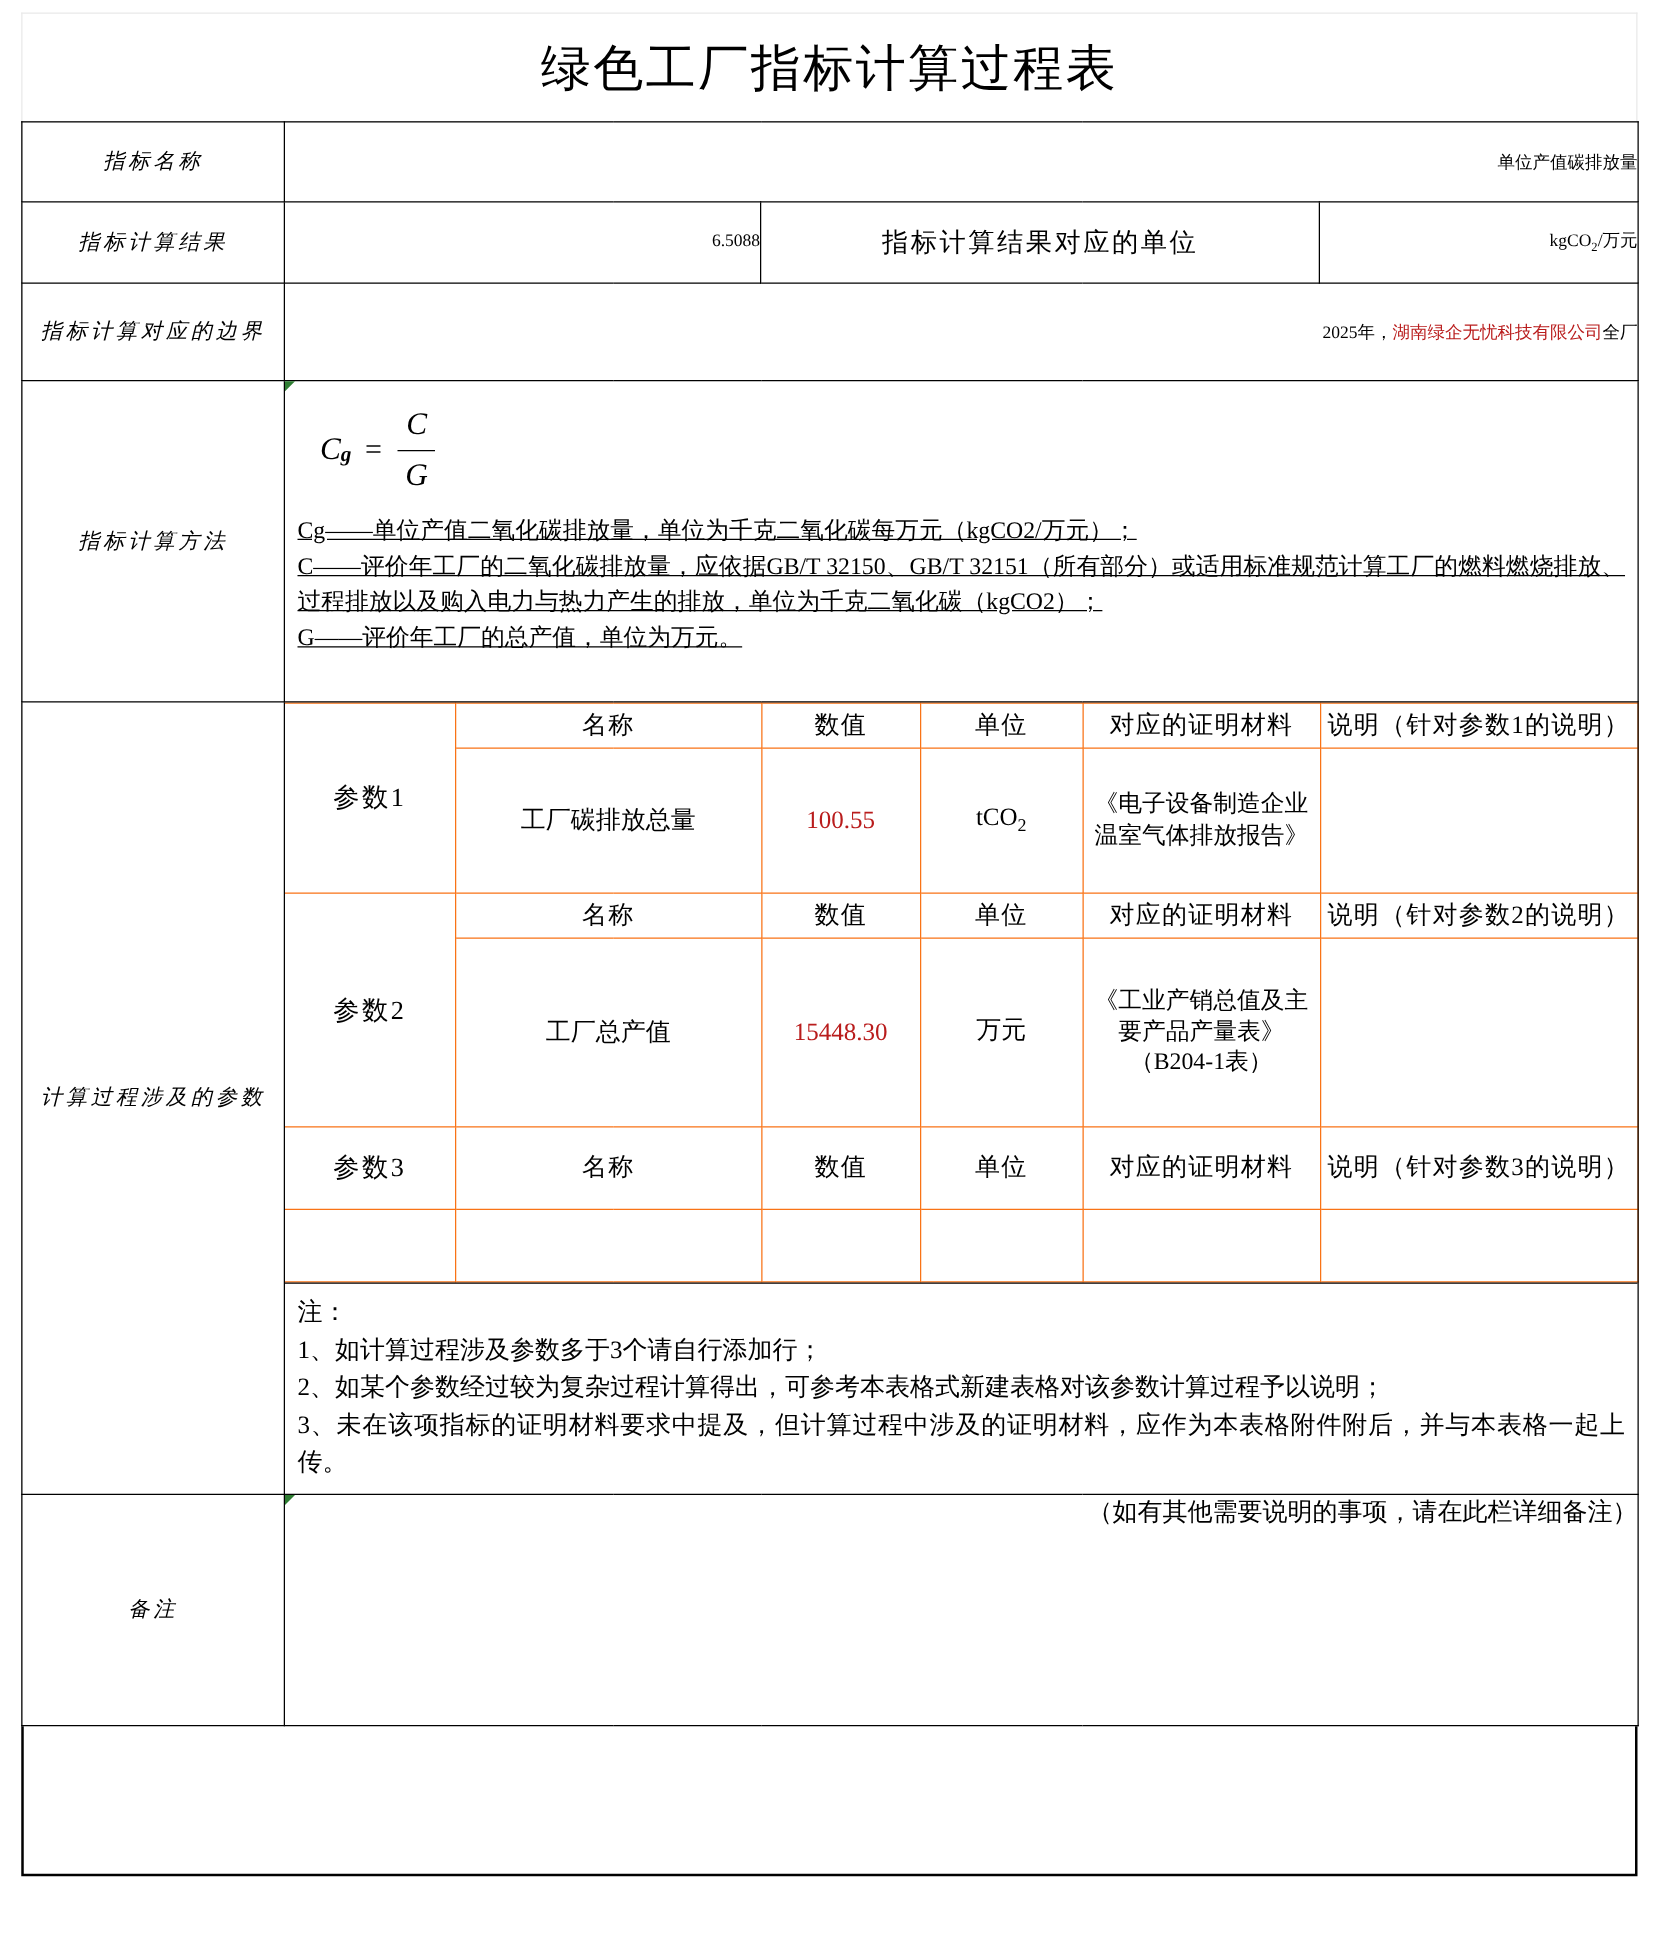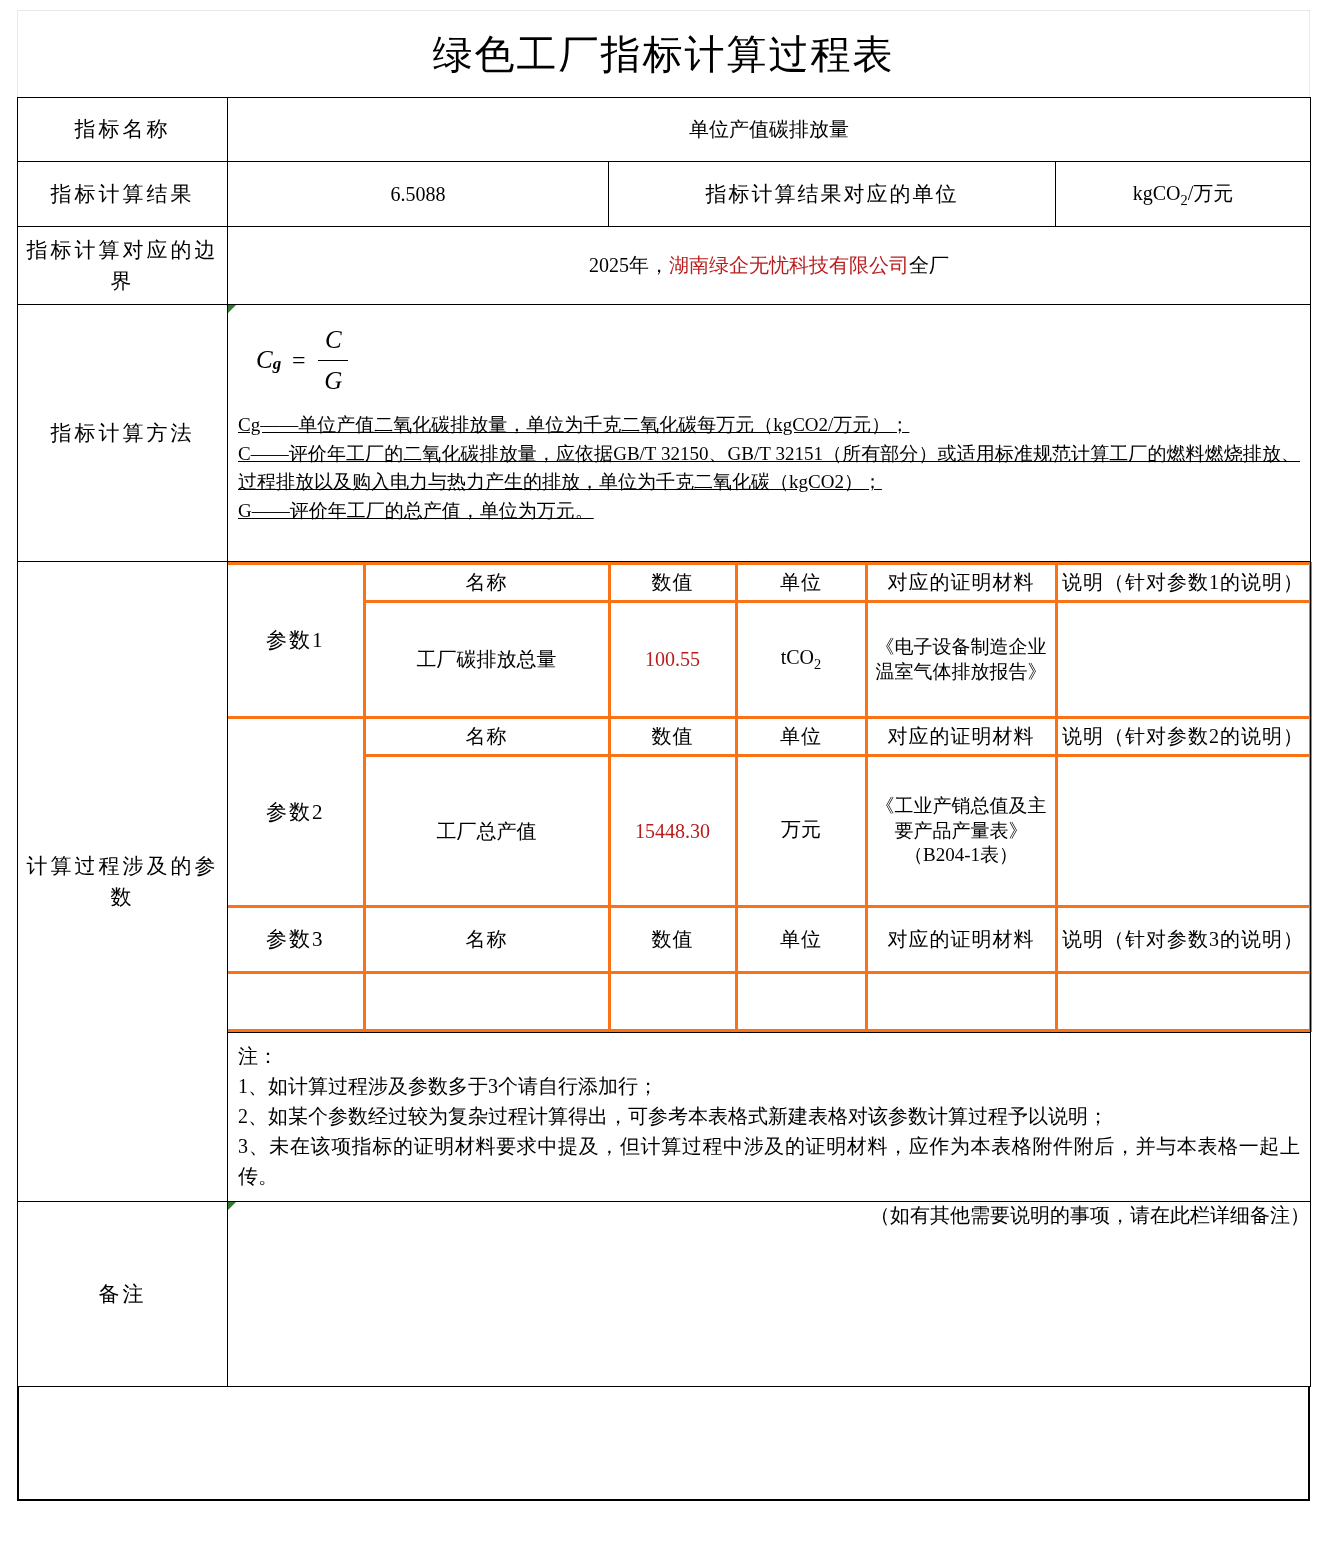--- a/index.html
+++ b/index.html
@@ -69,28 +69,29 @@
     width: 1293px;
     height: 1404px;
     border: 2px solid #000;
     box-sizing: border-box;
     pointer-events: none;
   }
 
   
   .lbl {
     text-align: center;
-    font-size: 21px;
+    font-size: 17px;
     letter-spacing: 3px;
     line-height: 1.45;
     padding: 6px 4px;
+    font-style: italic;
   }
   .val {
-    font-size: 20px;
-    text-align: center;
+    font-size: 14px;
+    text-align: right;
     padding-left: 8px;
   }
   .blue {
     color: #b91c1c;
   }
 
   .centerhdr {
     text-align: center;
     font-size: 21px;
     letter-spacing: 2px;
@@ -148,21 +149,21 @@
     text-decoration: underline;
   }
 
   
   table.params {
     width: 100%;
     border-collapse: collapse;
     table-layout: fixed;
   }
   table.params td {
-    border: 3px solid #f97316;
+    border: 1px solid #f97316;
     padding: 4px 3px;
     text-align: center;
     font-size: 20px;
     vertical-align: middle;
     line-height: 1.35;
     box-sizing: border-box;
   }
   table.params td.noleft { border-left: none; }
   table.params td.pname {
     font-size: 21px;

